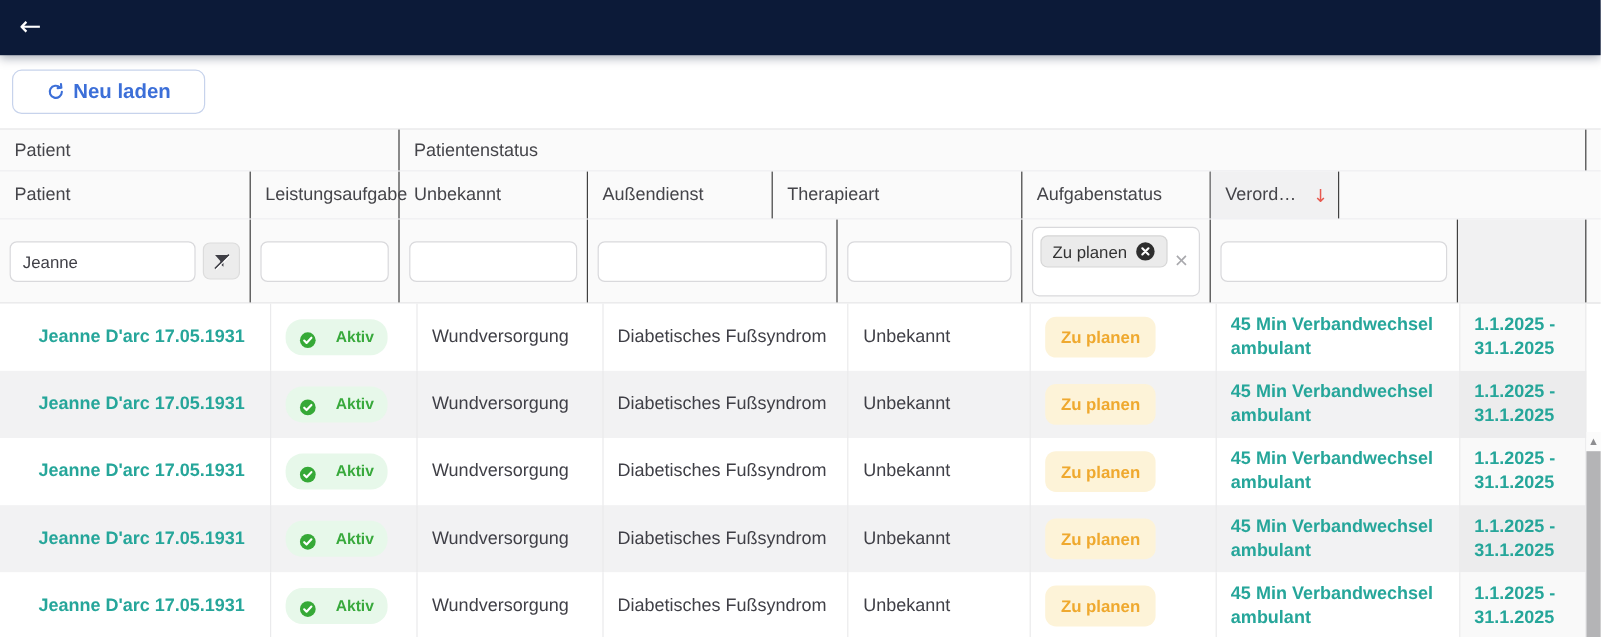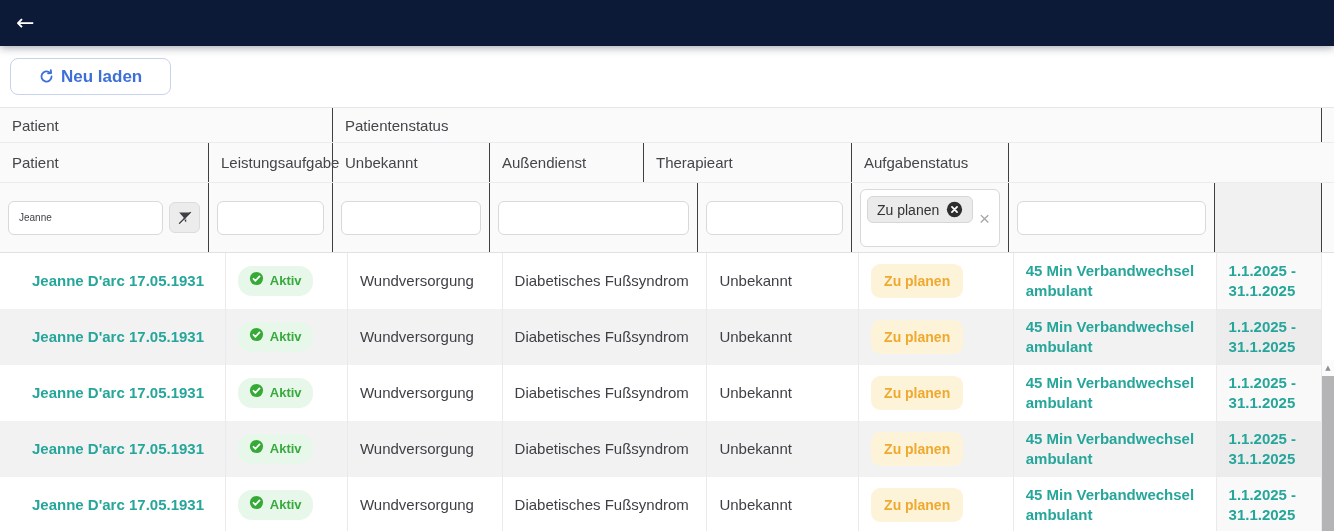--- a/index.html
+++ b/index.html
@@ -43,21 +43,21 @@
   .grouprow .cell { font-size: 15px; color: #45454a; }
   .headrow { height: 40px; border-bottom: 1px solid #ececee; }
   .headrow .cell { font-size: 15px; color: #45454a; cursor: pointer; }
   .sorted-bg { background: #f1f1f2; }
   .sort-arrow { color: #e8594f; font-size: 15px; margin-left: 14px; font-family: "DejaVu Sans", sans-serif; }
 
   .filterrow { height: 70px; border-bottom: 1px solid #e1e1e3; }
   .filterrow .cell { padding: 6px 8px; align-items: center; }
   .f-input {
     width: 100%; height: 34px; border: 1px solid #d9d9dc; border-radius: 6px; background: #fff;
-    font-size: 10px; color: #3f3f46; padding: 0 10px; font-family: inherit; outline: none;
+    font-size: 14px; color: #3f3f46; padding: 0 10px; font-family: inherit; outline: none;
   }
   .patient-filter { display: flex; align-items: center; gap: 6px; width: 100%; }
   .patient-filter .f-input { width: 155px; }
   .icon-btn {
     width: 31px; height: 31px; flex: 0 0 31px; background: #ececec; border: 1px solid #dcdcdc;
     border-radius: 6px; display: inline-flex; align-items: center; justify-content: center; cursor: pointer;
   }
   .multiselect {
     position: relative; width: 100%; height: 58px; background: #fff;
     border: 1px solid #d9d9dc; border-radius: 6px; padding: 6px;
@@ -73,21 +73,21 @@
   }
 
   
   .tbody { width: 1322px; }
   .trow { display: flex; height: 56px; background: #fff; padding-left: 20px; }
   .trow.striped { background: #f2f2f3; }
   .trow .cell { font-size: 15px; border-right: 1px solid #eaeaec; line-height: 20px; }
   .trow .cell.sorted-cell { background: rgba(0,0,0,0.022); }
   .link { color: #26a69a; font-weight: 700; text-decoration: none; cursor: pointer; }
   .badge-green {
-    display: inline-flex; align-items: flex-start; gap: 6px; background: #e7f8ea; color: #38a93c;
+    display: inline-flex; align-items: flex-end; gap: 16px; background: #e7f8ea; color: #38a93c;
     font-size: 13px; font-weight: 700; border-radius: 14px; padding: 5px 11px;
   }
   .badge-amber {
     display: inline-block; background: #fdf3d8; color: #efa92f;
     font-size: 14px; font-weight: 700; border-radius: 9px; padding: 7px 13px;
   }
 
   
   .scrollbar {
     position: absolute; top: 146px; right: 0; width: 12px; height: 278px;
@@ -125,20 +125,24 @@
     <div class="cell g1">Patientenstatus</div>
   </div>
 
   <div class="hrow headrow">
     <div class="cell c0">Patient</div>
     <div class="cell c1">Leistungsaufgabe</div>
     <div class="cell c2">Unbekannt</div>
     <div class="cell c4">Außendienst</div>
     <div class="cell c3">Therapieart</div>
     <div class="cell c5">Aufgabenstatus</div>
+    <div class="cell c7 sorted-bg">
+      <span>Verord…</span>
+      <span class="sort-arrow">↓</span>
+    </div>
   </div>
 
   <div class="hrow filterrow">
     <div class="cell c0">
       <div class="patient-filter">
         <input class="f-input" type="text" value="Jeanne" style="">
         <button class="icon-btn">
           <span style="display:inline-flex">
             <svg width="16" height="16" viewBox="0 0 16 16">
               <path d="M2.2 2.6h11.2L9.2 7.6v4.6L6.6 10V7.6z" fill="#3f3f46"></path>

